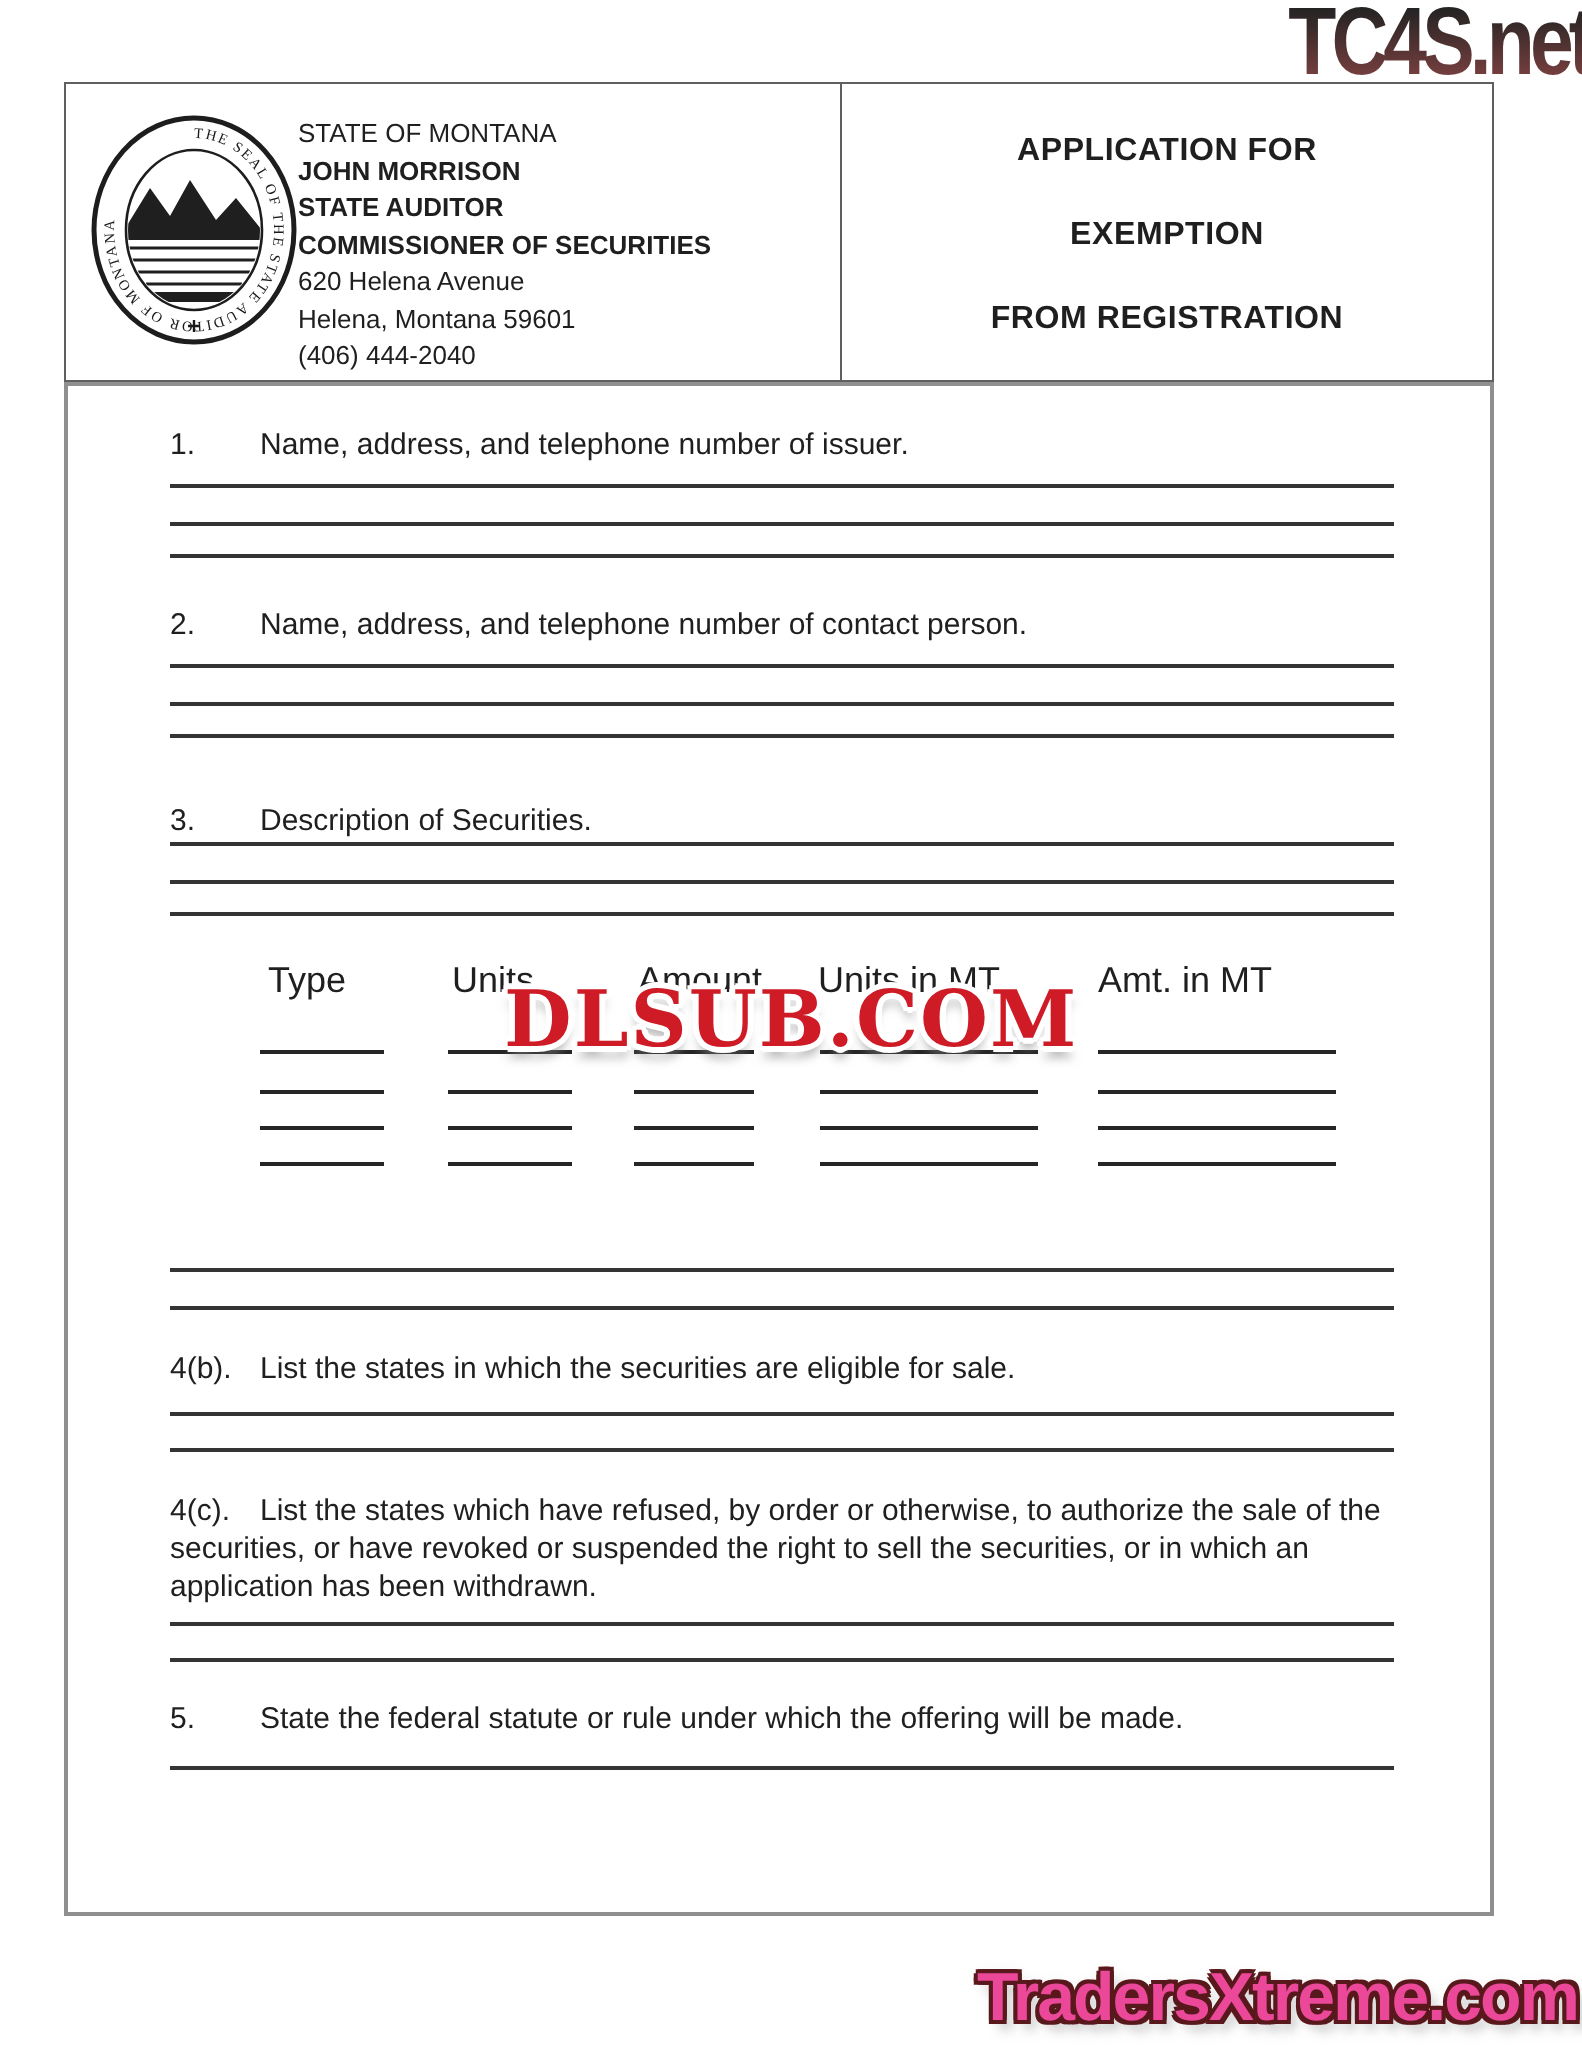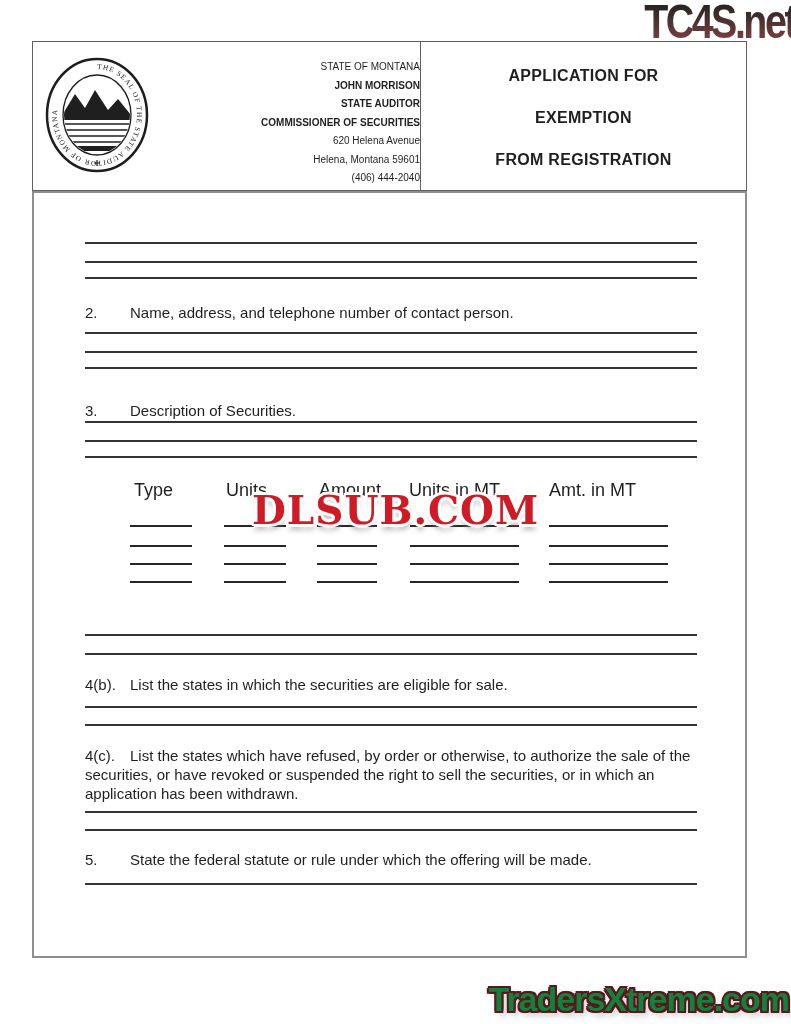--- a/index.html
+++ b/index.html
@@ -26,37 +26,37 @@
     font-family:"DejaVu Serif", serif; font-weight:bold;
     font-size:39px; letter-spacing:1px; color:#ce1b26; white-space:nowrap;
     text-shadow:
       -3px 0 0 #fff, 3px 0 0 #fff, 0 -3px 0 #fff, 0 3px 0 #fff,
       -2px -2px 0 #fff, 2px -2px 0 #fff, -2px 2px 0 #fff, 2px 2px 0 #fff,
       0 6px 5px rgba(130,130,130,.55);
   }
   .wm-bottom {
     position:absolute; right:2px; top:980px;
     font-weight:bold; font-size:34px; letter-spacing:-1px;
-    color:#15803d; white-space:nowrap;
+    color:#ec4899; white-space:nowrap;
     text-shadow:
       -2px 0 0 #58181c, 2px 0 0 #58181c, 0 -2px 0 #58181c, 0 2px 0 #58181c,
       -1px -2px 0 #58181c, 2px 2px 0 #58181c, -2px 2px 0 #58181c, 2px -2px 0 #58181c,
       0 0 7px rgba(235,235,235,.95), 4px 5px 6px rgba(140,140,140,.55);
   }
 
   
   .header-box {
     position:absolute; left:32px; top:41px; width:715px; height:150px;
     border:1px solid #5f5f5f; box-sizing:border-box; background:#fff; display:flex;
   }
   .header-left { width:387px; display:flex; box-sizing:border-box; }
   .seal { width:104px; height:118px; margin:14px 0 0 12px; flex:0 0 auto; }
   .agency {
-    flex:1; text-align:right; padding-top:16px;
-    font-size:10px; line-height:18.5px; white-space:nowrap;
+    flex:1; text-align:left; padding-top:16px;
+    font-size:13px; line-height:18.5px; white-space:nowrap;
   }
   .agency .b { font-weight:bold; }
   .header-right {
     flex:1; border-left:1px solid #5f5f5f; box-sizing:border-box;
     text-align:center; padding-top:24px;
     font-weight:bold; font-size:16px; letter-spacing:.3px;
   }
   .header-right .t-line { line-height:19px; margin-bottom:23px; }
 
   
@@ -116,20 +116,23 @@
     </div>
     <div class="header-right">
       <div class="t-line">APPLICATION FOR</div>
       <div class="t-line">EXEMPTION</div>
       <div class="t-line">FROM REGISTRATION</div>
     </div>
   </div>
 
   <div class="body-box">
 
+    <div class="item" style="top:20px">
+      <span class="num">1.</span><span>Name, address, and telephone number of issuer.</span>
+    </div>
     <div class="rule" style="top:49px"></div>
     <div class="rule" style="top:68px"></div>
     <div class="rule" style="top:84px"></div>
 
     <div class="item" style="top:110px">
       <span class="num">2.</span><span>Name, address, and telephone number of contact person.</span>
     </div>
     <div class="rule" style="top:139px"></div>
     <div class="rule" style="top:158px"></div>
     <div class="rule" style="top:174px"></div>

